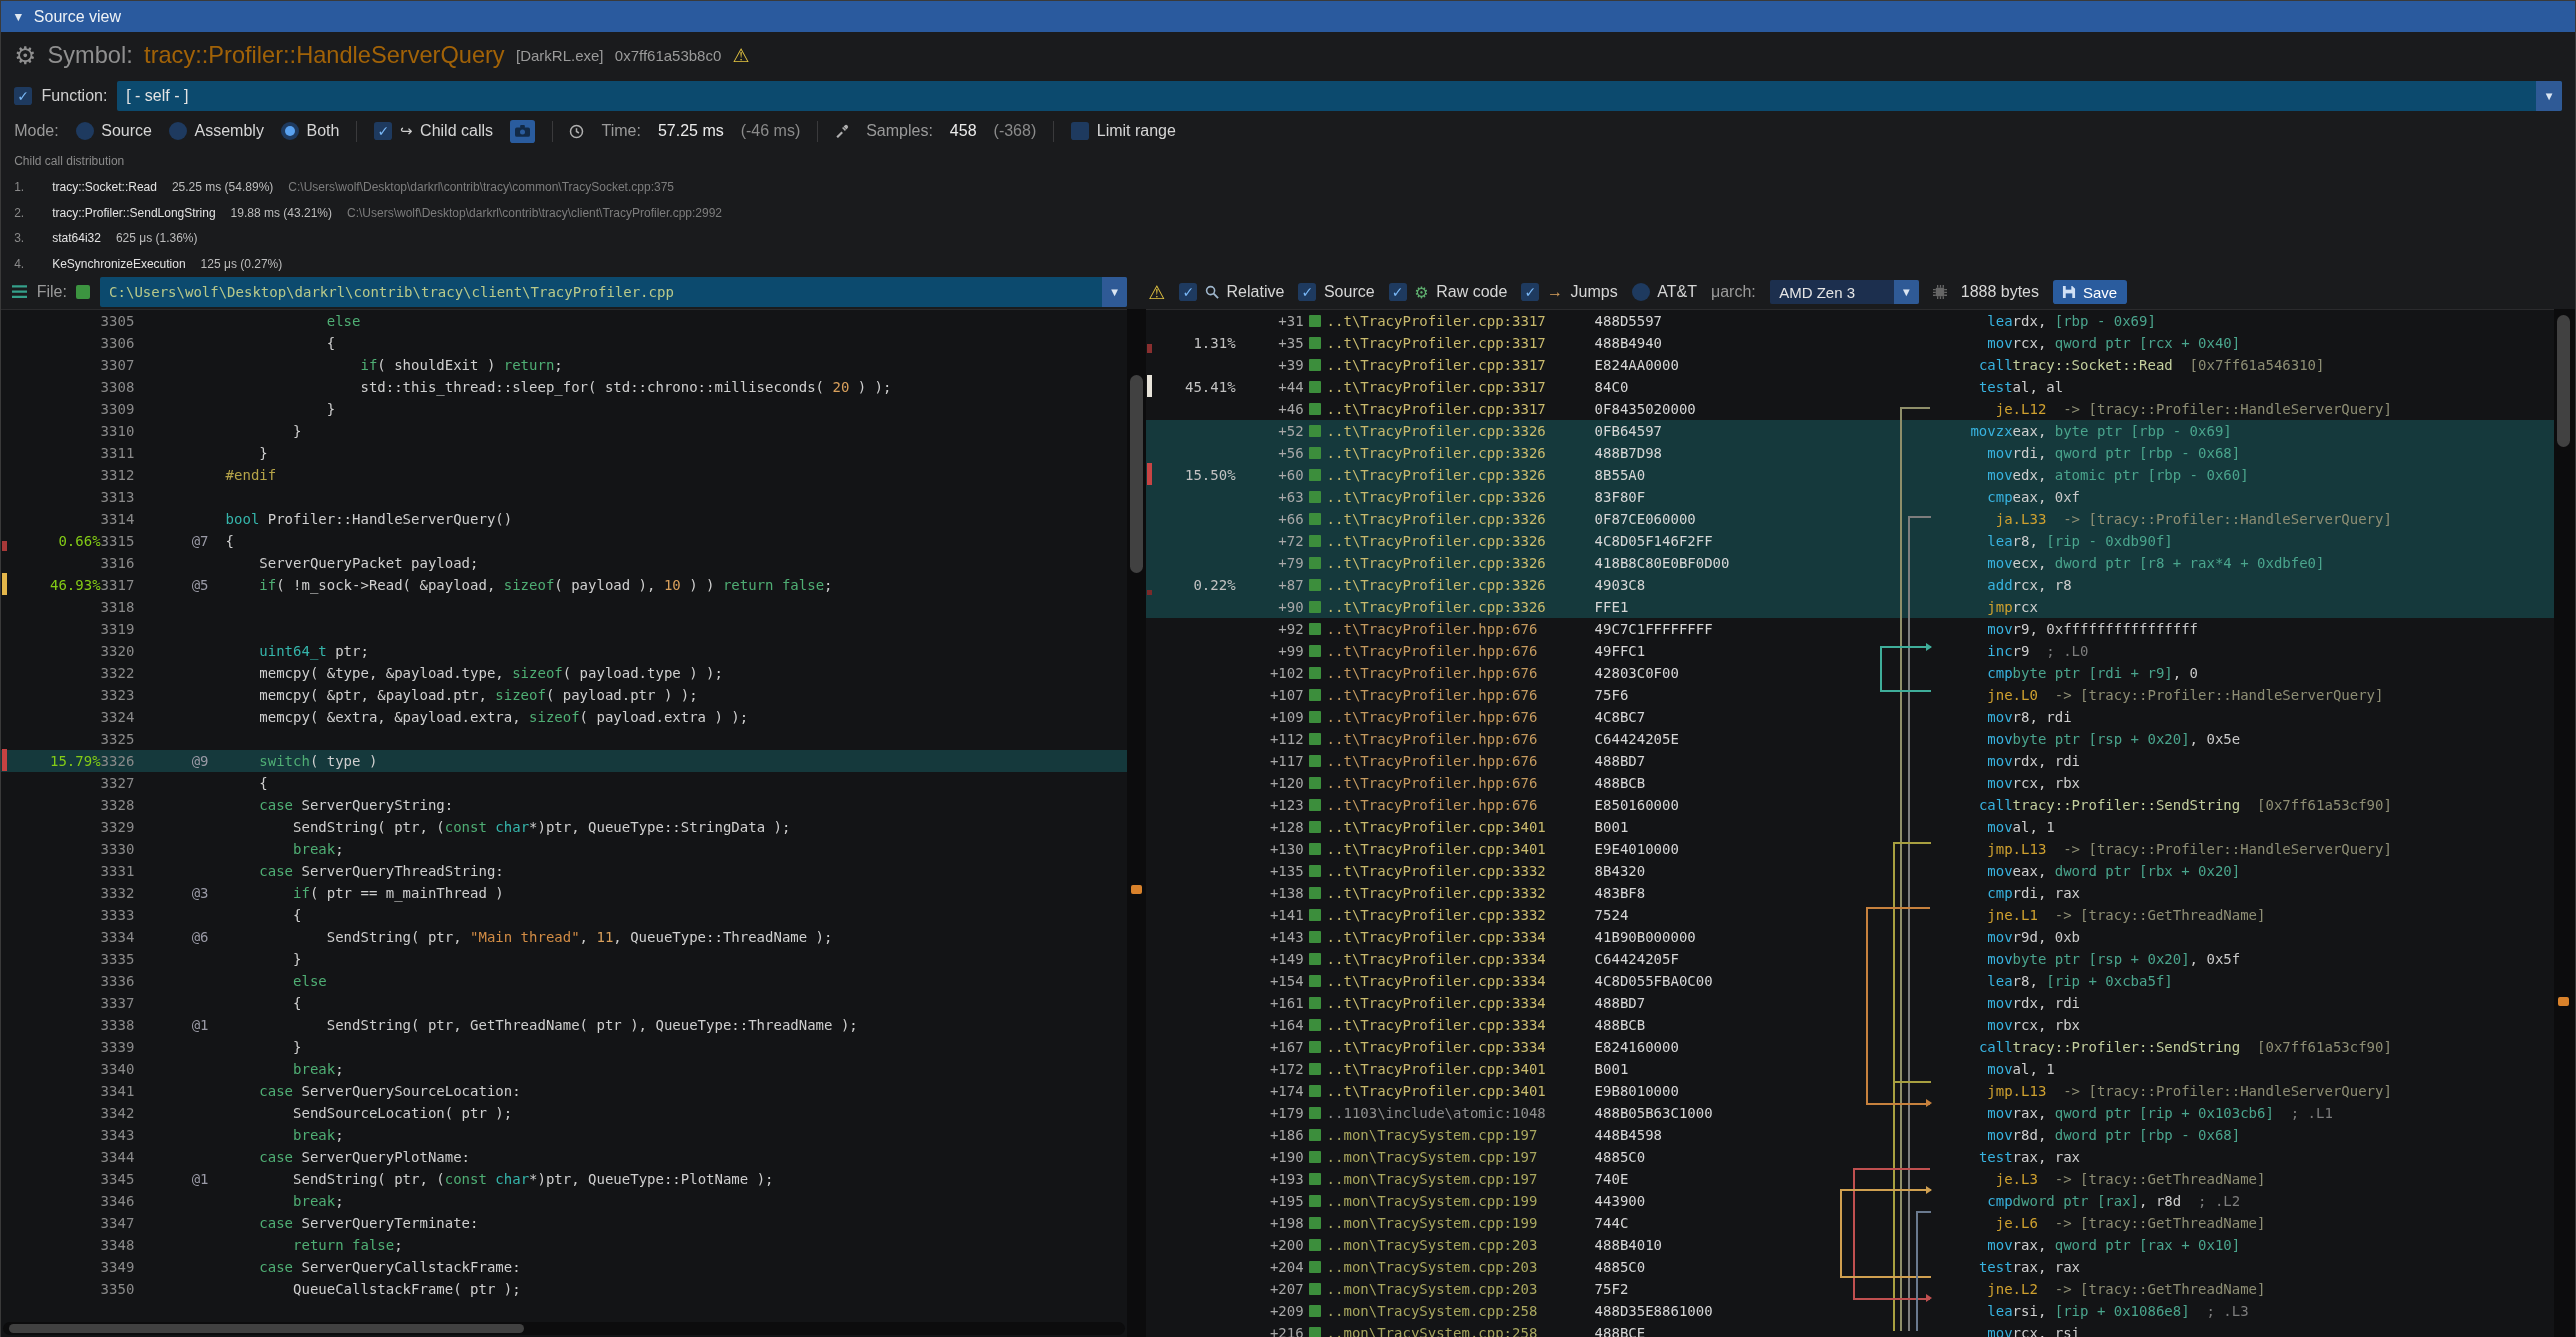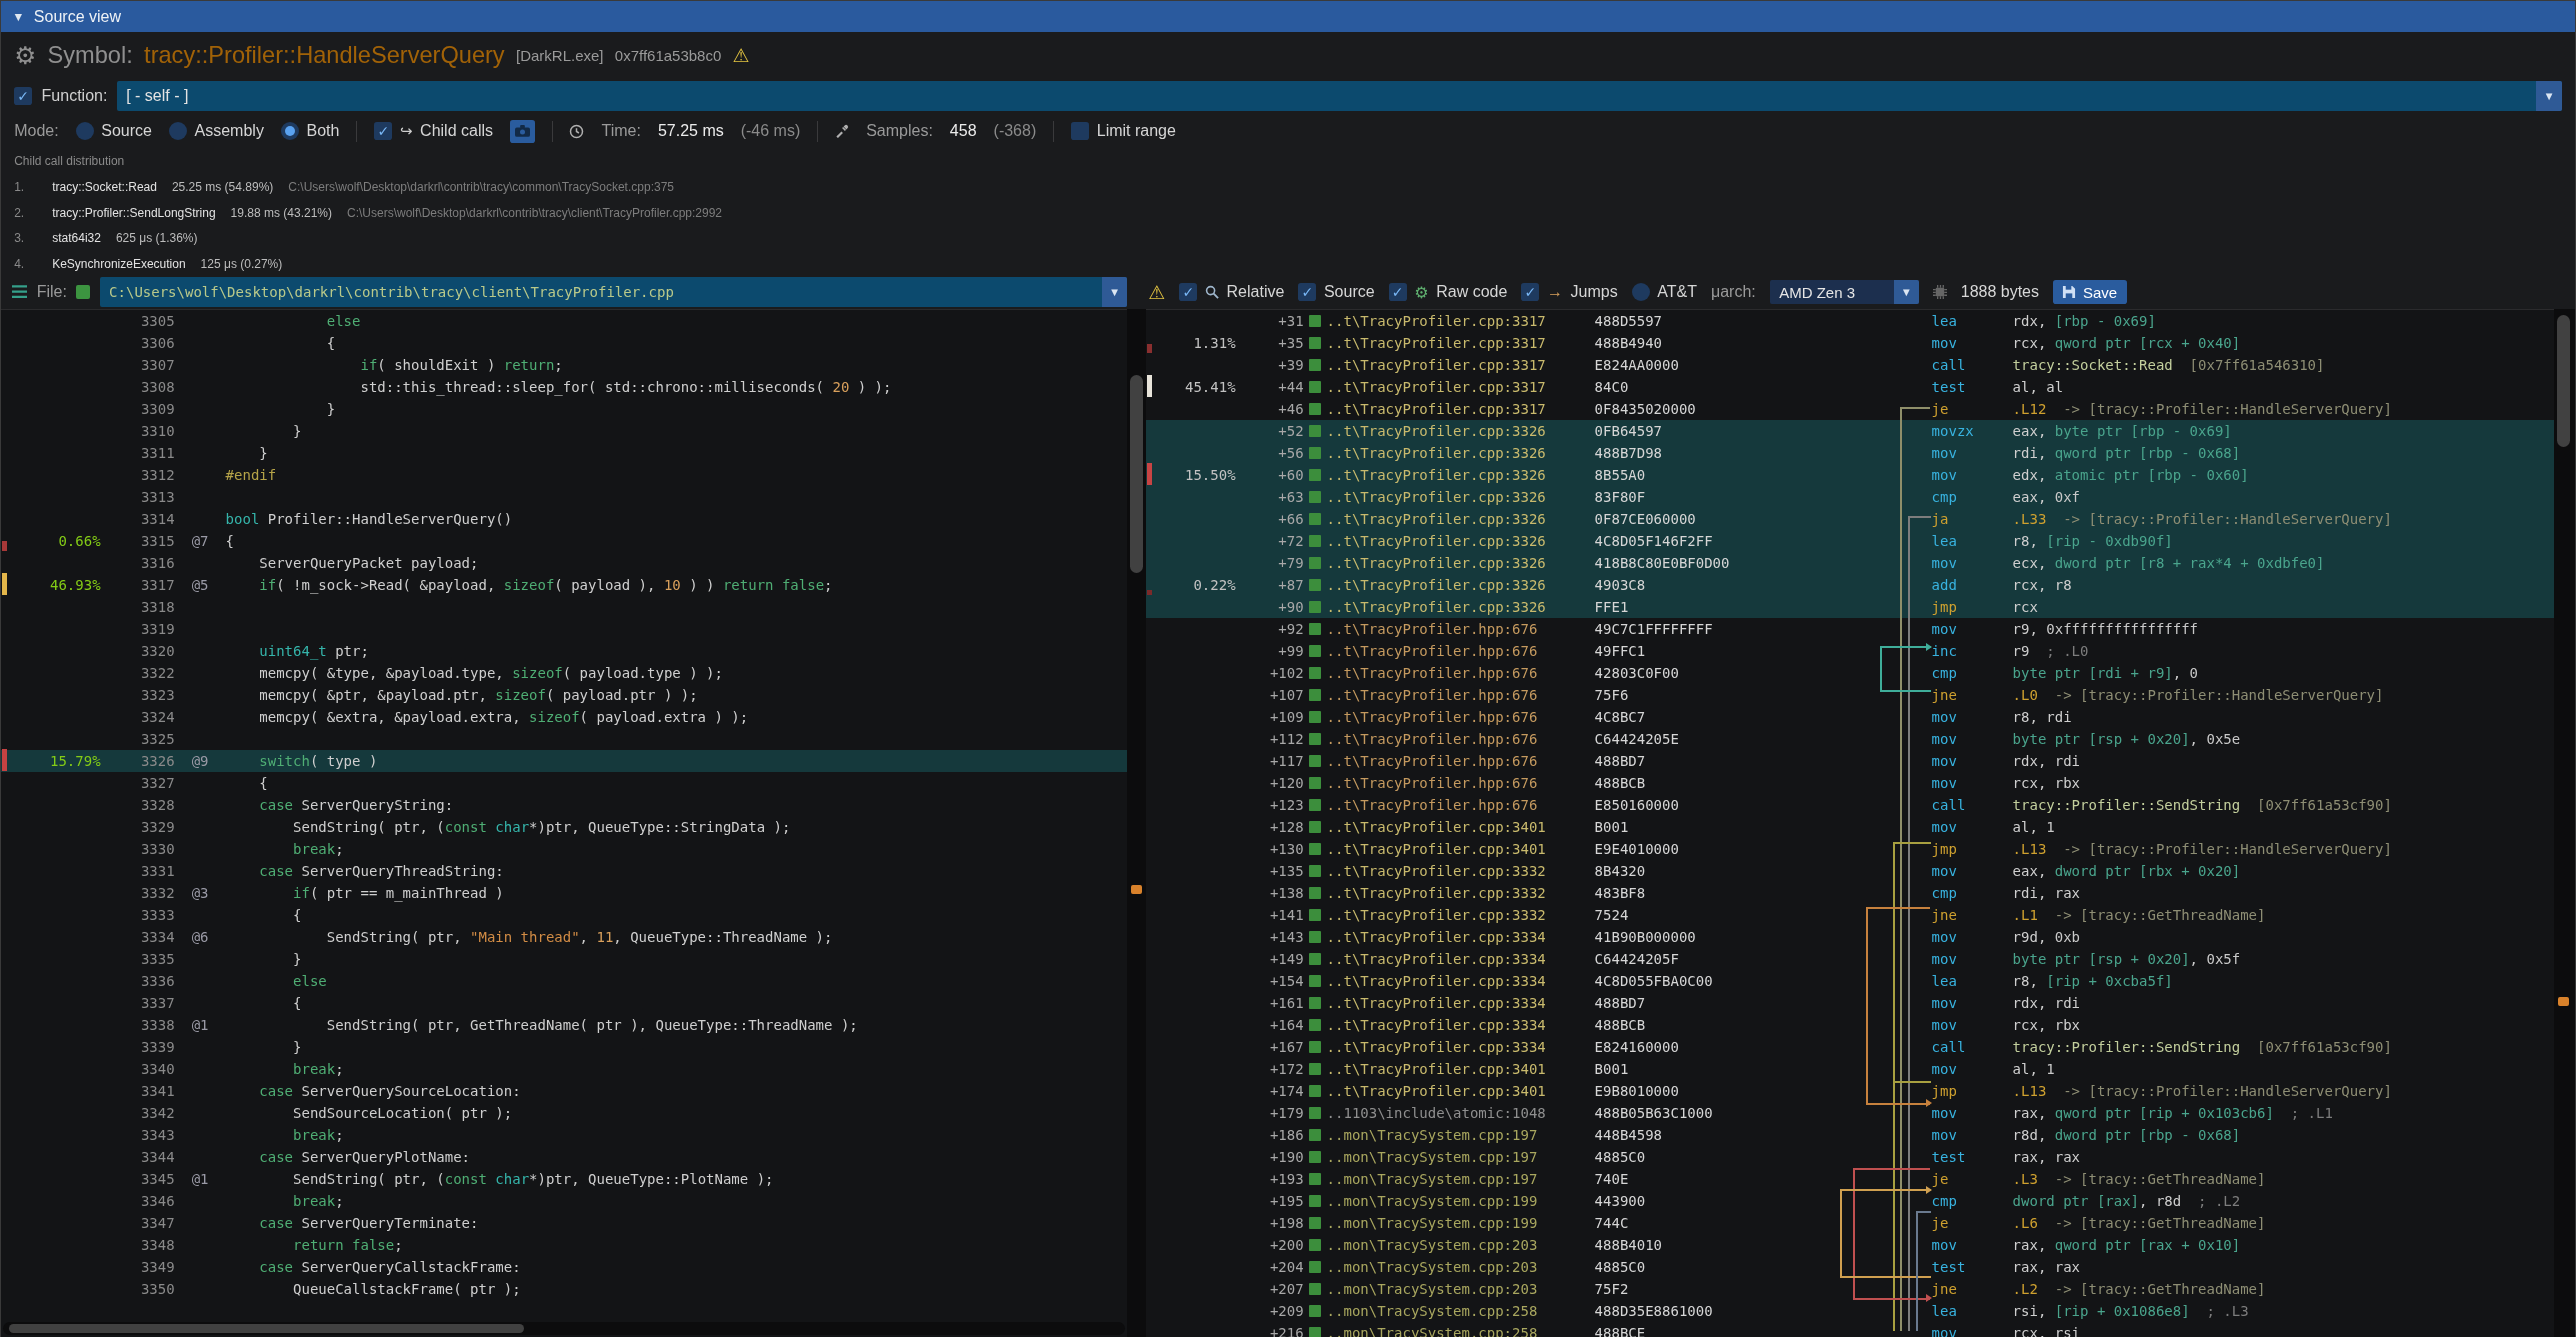--- a/index.html
+++ b/index.html
@@ -62,31 +62,31 @@
   .asm-pane{position:relative;flex:1;background:#131416;overflow:hidden;border-top:0.9px solid #2b2b2d;}
   .hscroll{position:absolute;left:1.9px;right:1.9px;bottom:1.9px;height:13.2px;background:#0c0c0d;border-radius:6.6px;}
   .hthumb{position:absolute;left:5.7px;top:1.9px;width:515px;height:9.4px;border-radius:4.7px;background:#414141;}
   
   .srow,.arow{display:flex;height:22px;line-height:22px;white-space:pre;
     font-family:"DejaVu Sans Mono","Liberation Mono",monospace;font-size:14px;}
   .srow.hl,.arow.hl{background:#15393c;}
   .sbar,.abar{width:6.6px;flex:none;position:relative;}
   .sbar i,.abar i{position:absolute;left:0.9px;bottom:0.9px;width:4.7px;visibility:hidden;}
   .spct{width:93px;flex:none;text-align:right;color:#84cc16;}
-  .snum{width:74px;flex:none;text-align:right;color:#8a8a8a;}
+  .snum{width:74px;flex:none;color:#8a8a8a;}
   .smark{width:51px;flex:none;text-align:center;color:#9a9aa6;}
   .scode{flex:1;}
   .apct{width:83px;flex:none;text-align:right;color:#c2c2c2;}
   .aoff{width:68px;flex:none;text-align:right;color:#a8a8a8;}
   .asq{width:23px;flex:none;display:flex;align-items:center;justify-content:center;}
   .asq::after{content:"";width:12.3px;height:12.3px;background:#3c8e3c;border-radius:0.9px;}
   .aloc{width:268px;flex:none;overflow:hidden;}
   .abytes{width:195px;flex:none;color:#d6d6d6;}
   .ajcol{width:142px;flex:none;}
-  .amn{width:81px;flex:none;}
+  .amn{width:81px;flex:none;text-align:right;}
   .aops{flex:1;}
   
   .tk-p{color:#cfcfcf}.tk-k{color:#4fae74}.tk-t{color:#35b5ab}.tk-n{color:#d9a05c}.tk-s{color:#d28c45}.tk-d{color:#b5a348}
   .tk-r{color:#cfcfcf}.tk-m{color:#4aa58d}.tk-i{color:#c9c9c9}.tk-l{color:#cfa12f}.tk-a{color:#8e8e74}.tk-f{color:#c3cf9d}.tk-c{color:#7d7d7d}
   .mn-o{color:#38b3e0}.mn-j{color:#cfa12f}
   .lc-cpp{color:#c9ba6d}.lc-hpp{color:#c59a5f}.lc-sys{color:#a9a75f}.lc-inc{color:#8f8f8f}
   
   .jump-overlay{position:absolute;left:643px;top:0;width:144px;height:100%;pointer-events:none;z-index:3;}
   .jline{position:absolute;width:1.9px;}
   .jstub{position:absolute;height:1.9px;}

